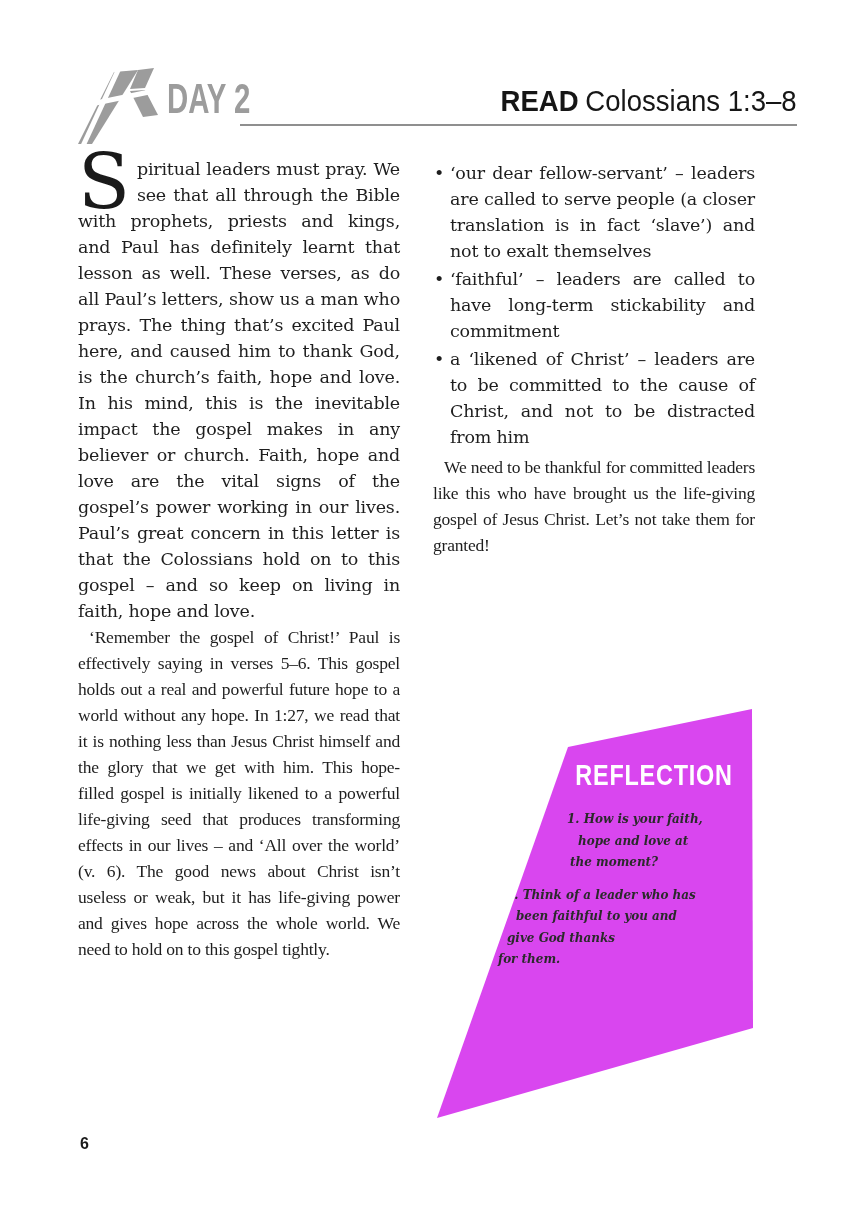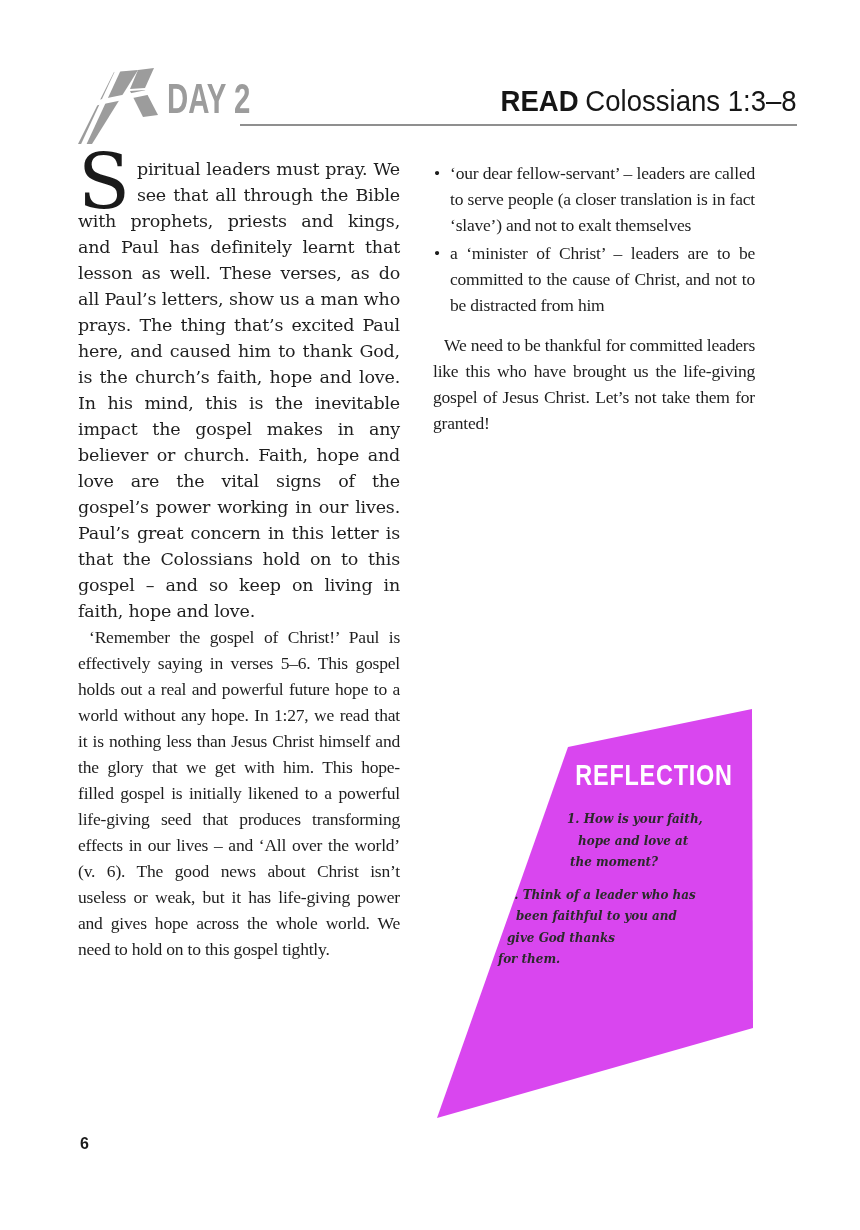--- a/index.html
+++ b/index.html
@@ -33,21 +33,21 @@
     text-align:justify; letter-spacing:-0.2px;
   }
   .col { width:322px; }
   .col p { margin:0; }
   .col p.indent { text-indent:11px; }
   .gap-above { margin-top:10px;font-family:Liberation Serif, serif; }
   .dropcap {
     float:left; font-size:76px; line-height:52px; height:52px;
     padding:0 7px 0 0; color:#1a1a1a;
   }
-  ul.qualities { list-style:none; margin:4px 0 14px 0; padding:0;font-family:Liberation Serif, serif; }
+  ul.qualities { list-style:none; margin:4px 0 4px 0; padding:0; }
   ul.qualities li { position:relative; padding-left:17px; margin-bottom:2px; }
   ul.qualities li::before { content:"\2022"; position:absolute; left:1px; top:0; }
 
   
   .reflection {
     position:absolute; left:433px; top:705px; width:325px; height:418px;
     background:#d946ef;
     -webkit-clip-path:polygon(135px 42px, 319px 4px, 320px 323px, 4px 413px);
     clip-path:polygon(135px 42px, 319px 4px, 320px 323px, 4px 413px);
   }
@@ -105,21 +105,22 @@
   <div class="header-rule"></div>
 
   <main class="columns">
     <div class="col">
       <p><span class="dropcap">S</span><span>piritual leaders must pray. We see that all through the Bible with prophets, priests and kings, and Paul has definitely learnt that lesson as well. These verses, as do all Paul’s letters, show us a man who prays. The thing that’s excited Paul here, and caused him to thank God, is the church’s faith, hope and love. In his mind, this is the inevitable impact the gospel makes in any believer or church. Faith, hope and love are the vital signs of the gospel’s power working in our lives. Paul’s great concern in this letter is that the Colossians hold on to this gospel – and so keep on living in faith, hope and love.</span></p>
       <p class="indent gap-above">‘Remember the gospel of Christ!’ Paul is effectively saying in verses 5–6. This gospel holds out a real and powerful future hope to a world without any hope. In 1:27, we read that it is nothing less than Jesus Christ himself and the glory that we get with him. This hope-filled gospel is initially likened to a powerful life-giving seed that produces transforming effects in our lives – and ‘All over the world’ (v. 6). The good news about Christ isn’t useless or weak, but it has life-giving power and gives hope across the whole world. We need to hold on to this gospel tightly.</p>
     </div>
     <div class="col">
       <ul class="qualities">
         <li>‘our dear fellow-servant’ – leaders are called to serve people (a closer translation is in fact ‘slave’) and not to exalt themselves</li>
-        <li>a ‘minister of Christ’ – leaders are to be committed to the cause of Christ, and not to be distracted from him</li>
+        <li>‘faithful’ – leaders are called to have long-term stickability and commitment</li>
+        <li>a ‘likened of Christ’ – leaders are to be committed to the cause of Christ, and not to be distracted from him</li>
       </ul>
       <p class="indent gap-above">We need to be thankful for committed leaders like this who have brought us the life-giving gospel of Jesus Christ. Let’s not take them for granted!</p>
     </div>
   </main>
 
   <section class="reflection">
     <div class="reflection-title">REFLECTION</div>
     <div class="reflection-questions">
       <div class="q q1">
         <span class="l">1. How is your faith,</span>

